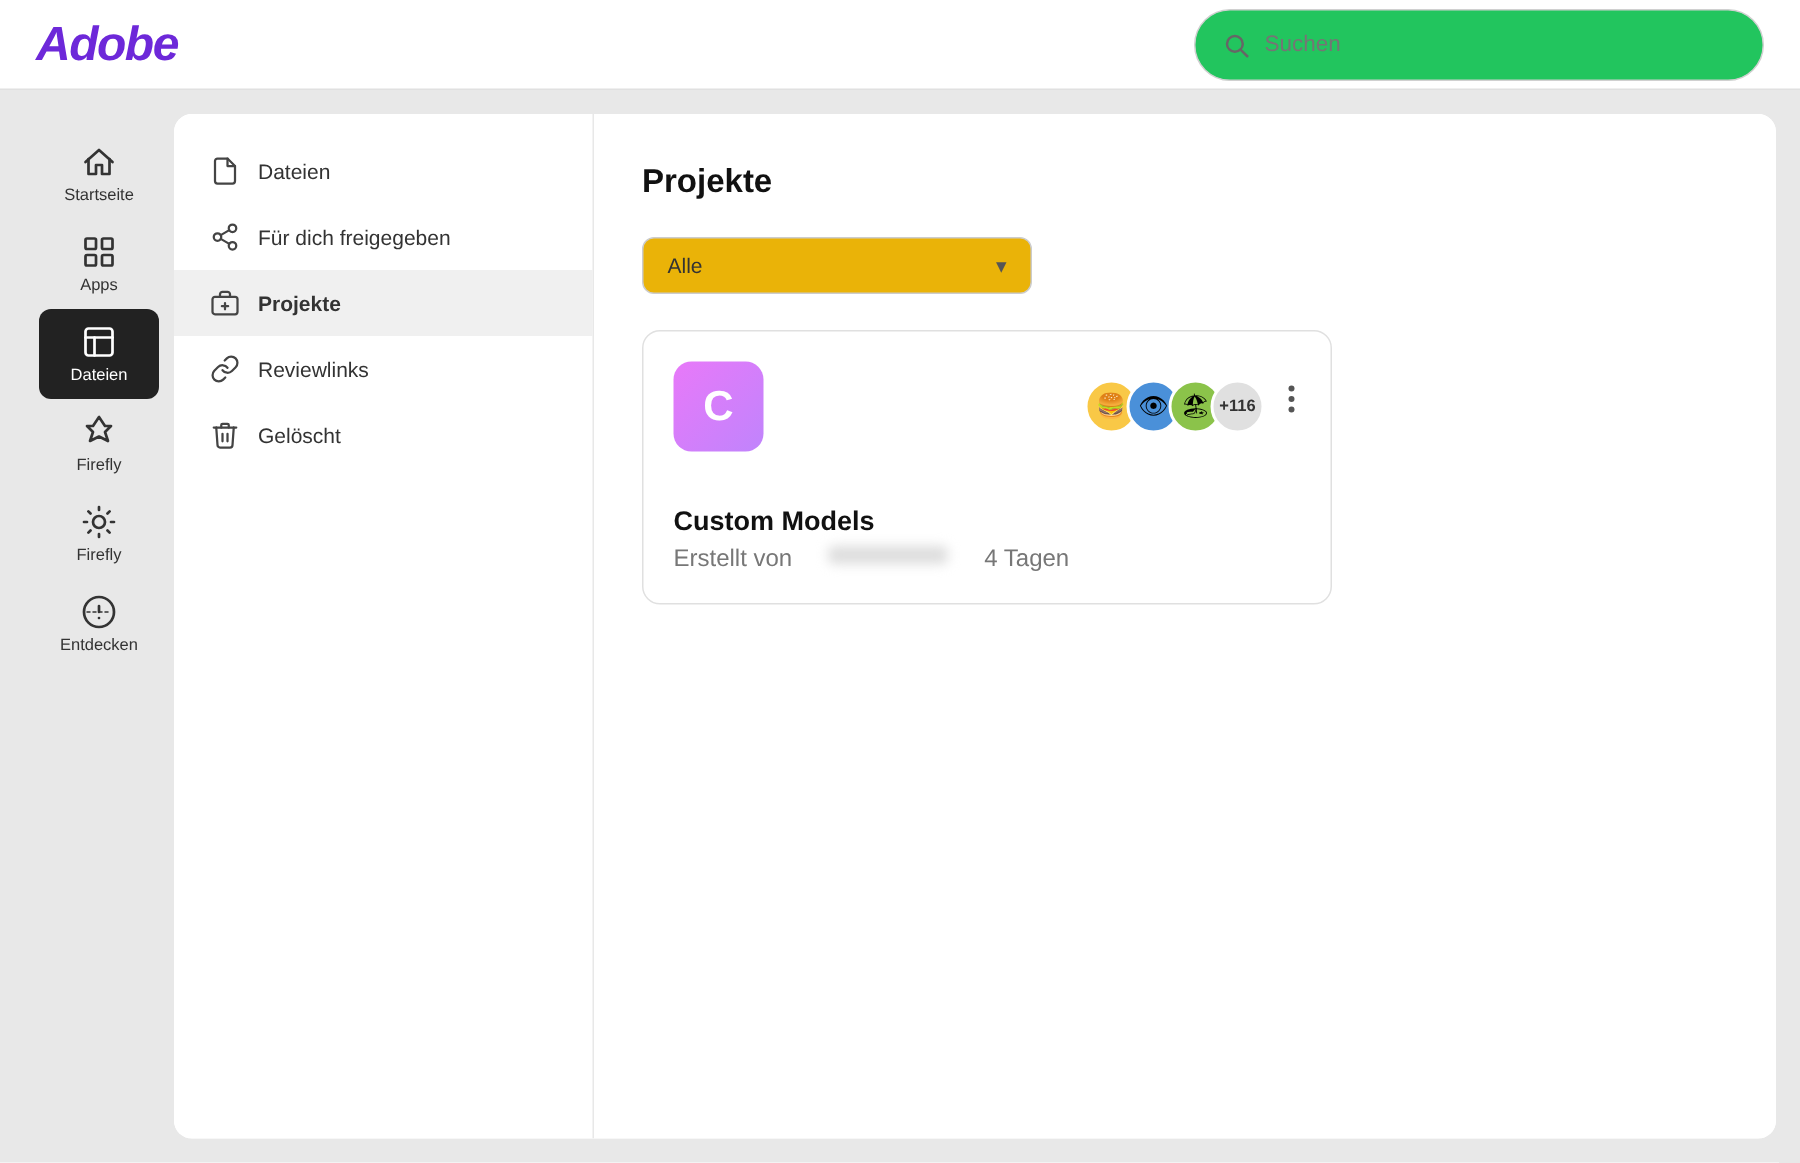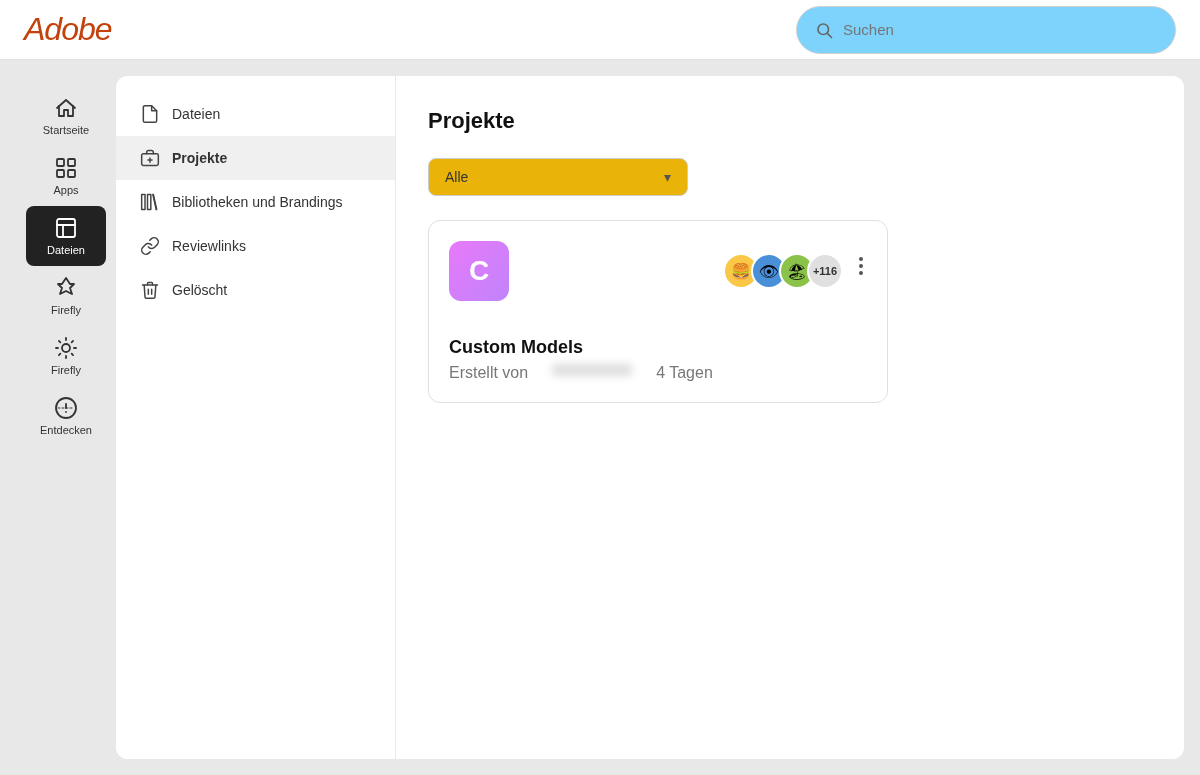--- a/index.html
+++ b/index.html
@@ -17,28 +17,28 @@
       display: flex;
       align-items: center;
       justify-content: space-between;
       padding: 0 24px;
       border-bottom: 1px solid #e0e0e0;
       position: relative;
       z-index: 10;
     }
     .adobe-logo {
       font-size: 32px;
-      font-weight: 400;
-      color: #c2410c;
+      font-weight: 700;
+      color: #6d28d9;
       letter-spacing: -1px;
       font-style: italic;
     }
     .search-bar {
       display: flex;
-      background: #7dd3fc;
+      background: #22c55e;
       border: 1.5px solid #d0d0d0;
       border-radius: 24px;
       padding: 14px 18px;
       width: 380px;
       gap: 10px;
     }
     .search-bar input {
       border: none;
       background: transparent;
       outline: none;
@@ -335,40 +335,41 @@
     <div class="secondary-sidebar">
 
       <div class="secondary-sidebar-item">
         <svg class="secondary-sidebar-icon" viewBox="0 0 24 24" fill="none" stroke="#444" stroke-width="1.8" stroke-linecap="round" stroke-linejoin="round">
           <path d="M14 2H6a2 2 0 0 0-2 2v16a2 2 0 0 0 2 2h12a2 2 0 0 0 2-2V8z"></path>
           <polyline points="14 2 14 8 20 8"></polyline>
         </svg>
         <span>Dateien</span>
       </div>
 
+      <div class="secondary-sidebar-item">
+        <svg class="secondary-sidebar-icon" viewBox="0 0 24 24" fill="none" stroke="#444" stroke-width="1.8" stroke-linecap="round" stroke-linejoin="round">
+          <circle cx="18" cy="5" r="3"></circle>
+          <circle cx="6" cy="12" r="3"></circle>
+          <circle cx="18" cy="19" r="3"></circle>
+          <line x1="8.59" y1="13.51" x2="15.42" y2="17.49"></line>
+          <line x1="15.41" y1="6.51" x2="8.59" y2="10.49"></line>
+        </svg>
+        <span>Für dich freigegeben</span>
+      </div>
 
       <div class="secondary-sidebar-item active">
         <svg class="secondary-sidebar-icon" viewBox="0 0 24 24" fill="none" stroke="#444" stroke-width="1.8" stroke-linecap="round" stroke-linejoin="round">
           <rect x="2" y="7" width="20" height="14" rx="2"></rect>
           <path d="M16 7V5a2 2 0 0 0-2-2h-4a2 2 0 0 0-2 2v2"></path>
           <line x1="12" y1="12" x2="12" y2="17"></line>
           <line x1="9.5" y1="14.5" x2="14.5" y2="14.5"></line>
         </svg>
         <span>Projekte</span>
       </div>
 
-      <div class="secondary-sidebar-item">
-        <svg class="secondary-sidebar-icon" viewBox="0 0 24 24" fill="none" stroke="#444" stroke-width="1.8" stroke-linecap="round" stroke-linejoin="round">
-          <rect x="2" y="3" width="4" height="18"></rect>
-          <rect x="9" y="3" width="4" height="18"></rect>
-          <path d="M16 3l4 18M16 3l4 18"></path>
-          <line x1="15.5" y1="3" x2="19.5" y2="21"></line>
-        </svg>
-        <span>Bibliotheken und Brandings</span>
-      </div>
 
       <div class="secondary-sidebar-item">
         <svg class="secondary-sidebar-icon" viewBox="0 0 24 24" fill="none" stroke="#444" stroke-width="1.8" stroke-linecap="round" stroke-linejoin="round">
           <path d="M10 13a5 5 0 0 0 7.54.54l3-3a5 5 0 0 0-7.07-7.07l-1.72 1.71"></path>
           <path d="M14 11a5 5 0 0 0-7.54-.54l-3 3a5 5 0 0 0 7.07 7.07l1.71-1.71"></path>
         </svg>
         <span>Reviewlinks</span>
       </div>
 
       <div class="secondary-sidebar-item">

